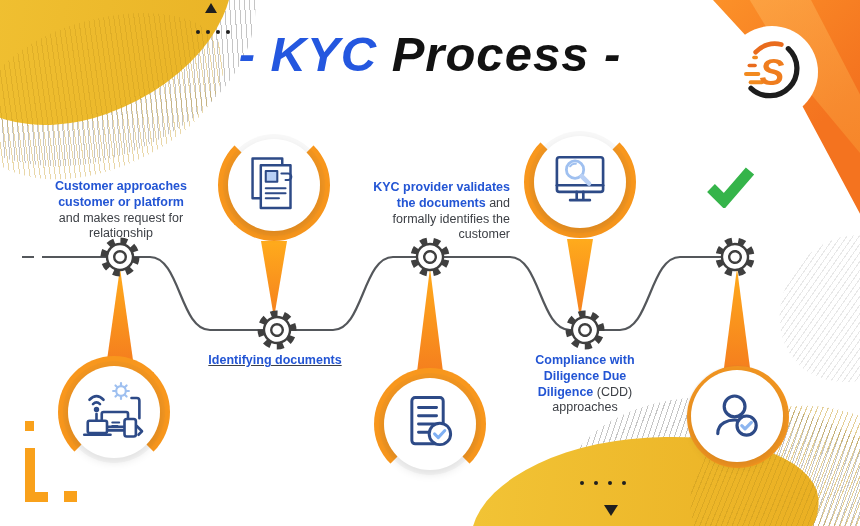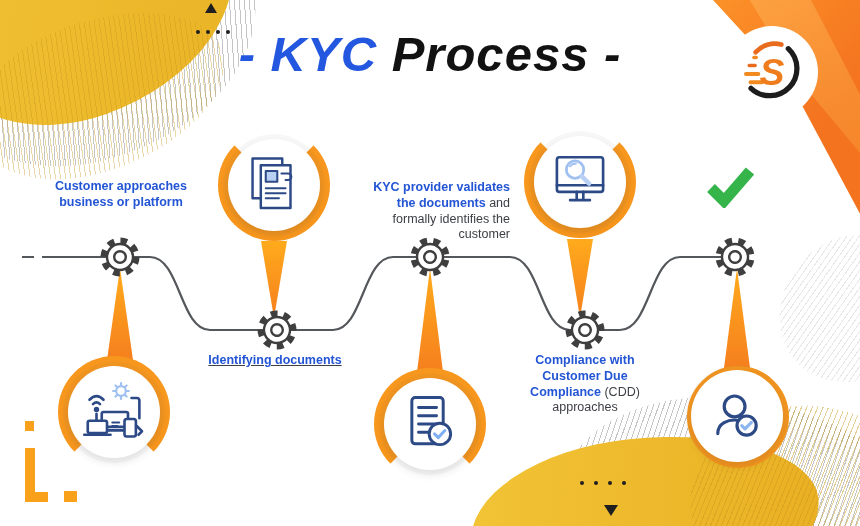--- a/index.html
+++ b/index.html
@@ -211,33 +211,34 @@
     </svg>
   </div>
 
   <div class="check-wrap" style="left:704px;top:166px;">
     <svg width="52" height="42" viewBox="0 0 52 42">
       <polyline points="7,22 20,35 46,5" fill="none" stroke="#35b44a" stroke-width="11" stroke-linecap="butt" stroke-linejoin="miter"></polyline>
     </svg>
   </div>
 
   <div class="step-text" style="left:35px;top:179px;width:172px;">
-    <span class="hl block">Customer approaches business or platform</span>
+    <span class="hl block">Customer approaches customer or platform</span>
+    <span>and makes request for relationship</span>
   </div>
 
   <div class="step-text" style="left:190px;top:353px;width:170px;text-decoration:underline;">
     <span class="hl block">Identifying documents</span>
   </div>
 
   <div class="step-text" style="left:352px;top:180px;width:158px;text-align:right;">
     <span class="hl">KYC provider validates the documents</span>
     <span>and formally identifies the customer</span>
   </div>
 
   <div class="step-text" style="left:520px;top:353px;width:130px;">
-    <span class="hl">Compliance with Customer Due Compliance</span>
+    <span class="hl">Compliance with Diligence Due Diligence</span>
     <span>(CDD) approaches</span>
   </div>
 
   <div class="step-text" style="left:662px;top:206px;width:150px;">
   </div>
 
 </div>
 
 </body></html>

